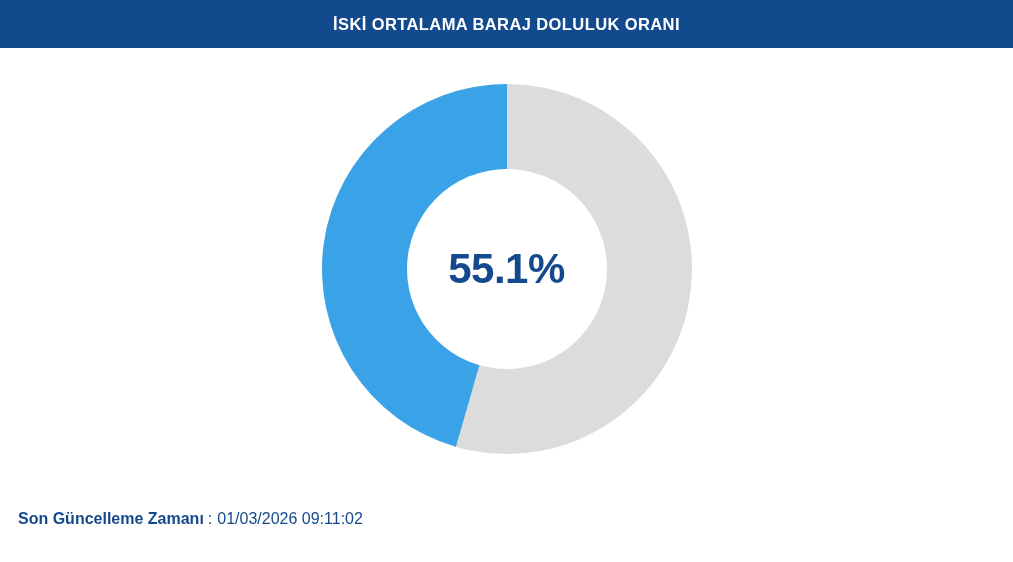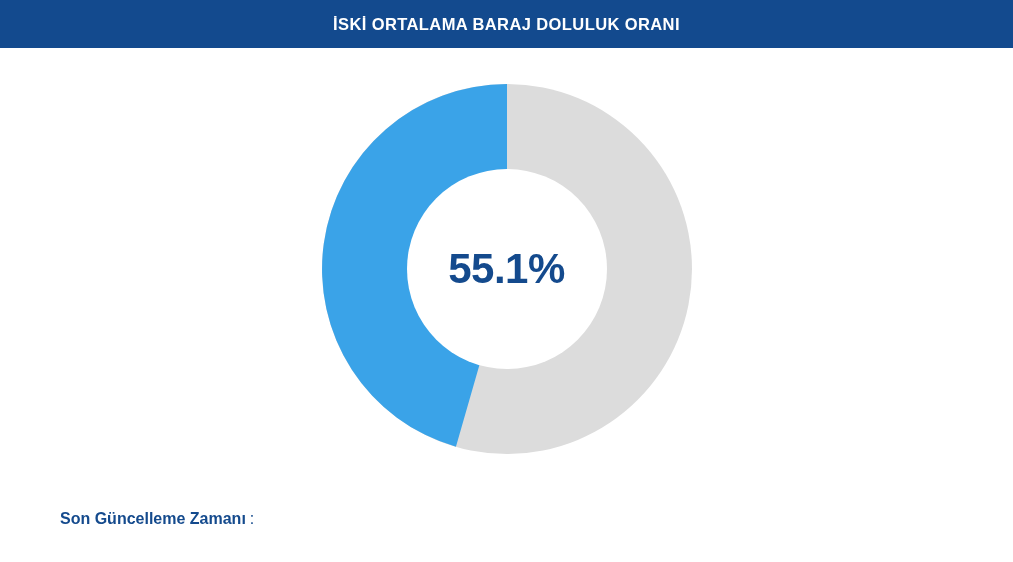--- a/index.html
+++ b/index.html
@@ -83,21 +83,20 @@
   }
 
   
   .footer {
     position: absolute;
     left: 18px;
     top: 510px;
     display: flex;
     align-items: baseline;
     white-space: nowrap;
-    margin-left: 42px;
   }
   .footer-label {
     color: #144a8d;
     font-size: 16px;
     font-weight: bold;
   }
   .footer-sep {
     color: #144a8d;
     font-size: 16px;
     font-weight: normal;
@@ -130,15 +129,16 @@
       </svg>
       <div class="donut-label">
         <span>55.1%</span>
       </div>
     </div>
   </div>
 
   <div class="footer">
     <span class="footer-label">Son Güncelleme Zamanı</span>
     <span class="footer-sep">:</span>
+    <span class="footer-value">01/03/2026 09:11:02</span>
   </div>
 
 </div>
 
 </body></html>

